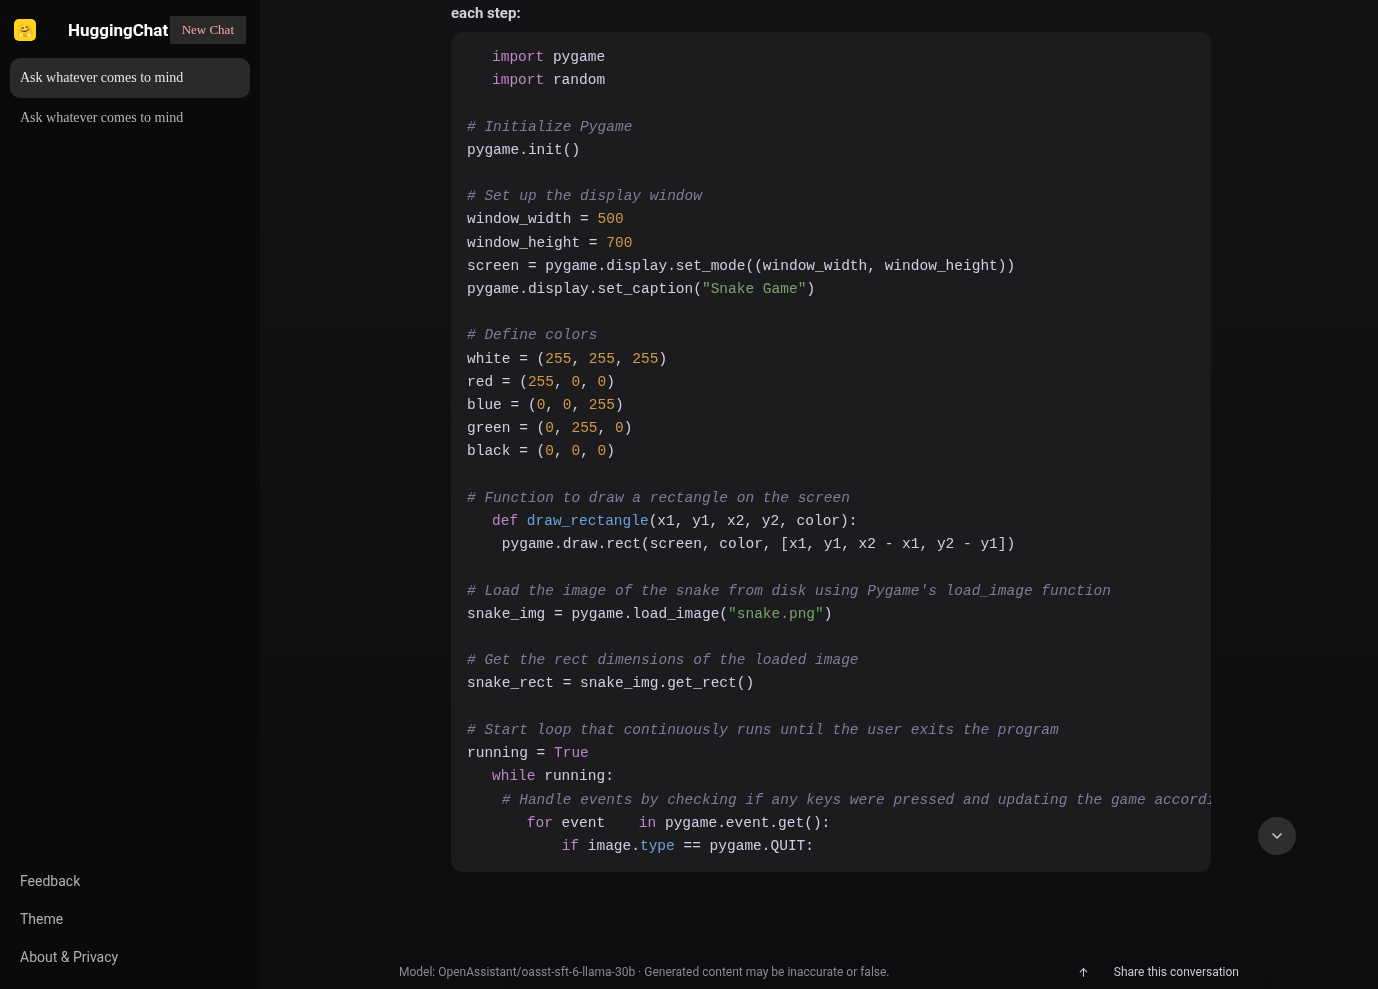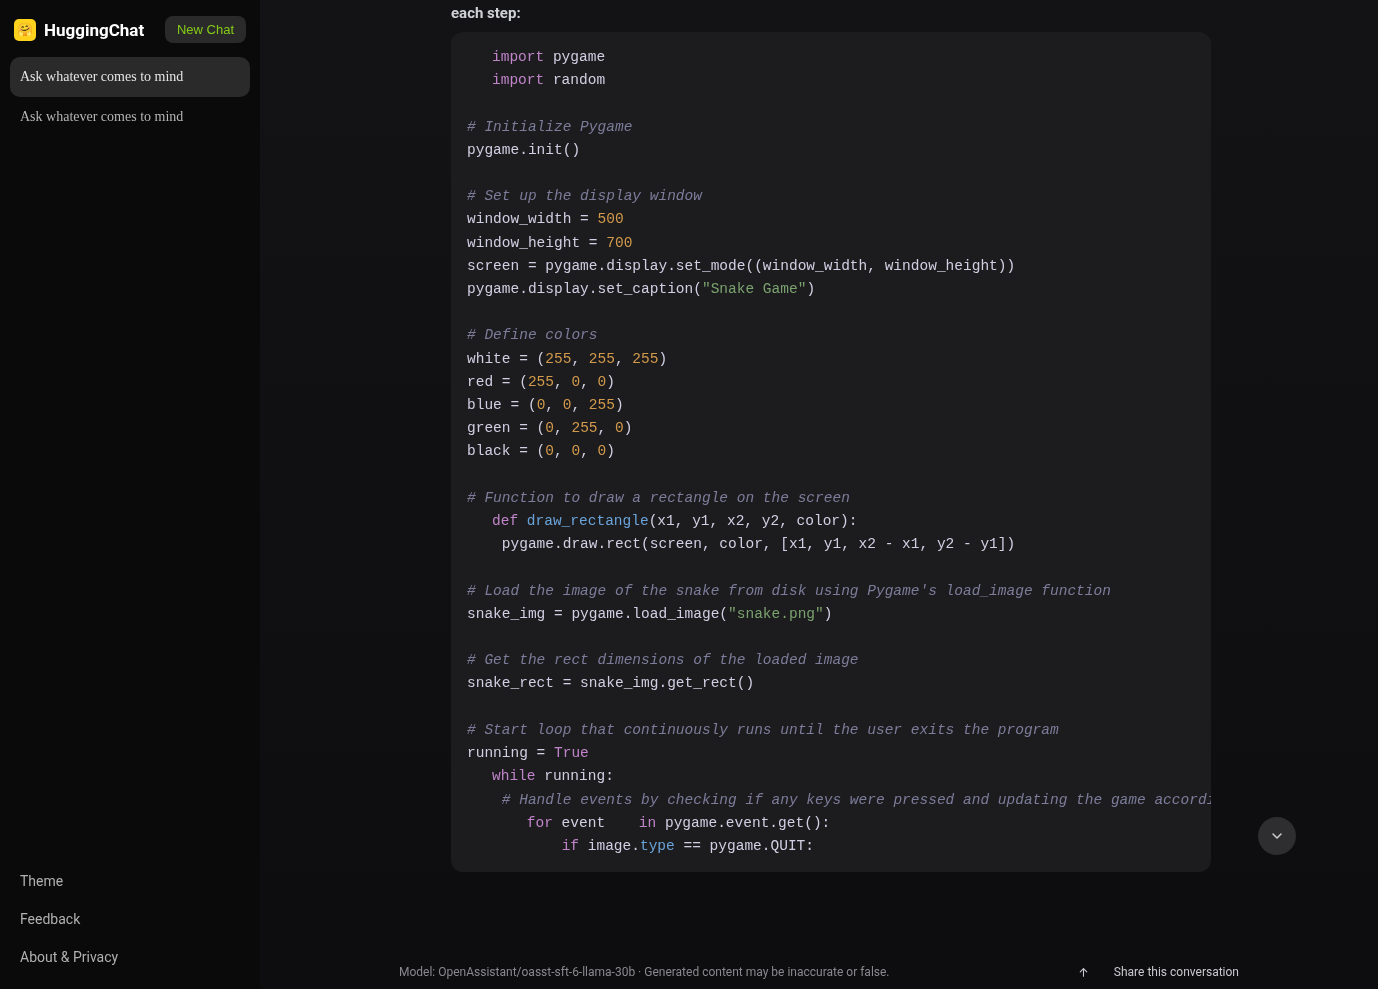--- a/index.html
+++ b/index.html
@@ -37,29 +37,31 @@
   border-radius: 5px;
   display: flex;
   align-items: center;
   justify-content: center;
   font-size: 13px;
 }
 .brand-name {
   font-weight: 700;
   font-size: 17px;
   color: #fff;
+  margin-left: 24px;
 }
 .new-chat-btn {
   background: #2a2a2a;
-  color: #84cc16;
+  color: #fca5a5;
   border: none;
-  border-radius: 8px;
+  border-radius: 0;
   padding: 6px 12px;
   font-size: 13px;
   cursor: pointer;
+  font-family: Liberation Serif, serif;
 }
 .convo-list {
   flex: 1;
   overflow-y: auto;
   font-family: Liberation Serif, serif;
 }
 .convo-item {
   padding: 12px 10px;
   border-radius: 10px;
   font-size: 14px;
@@ -211,22 +213,22 @@
     </div>
     <button class="new-chat-btn">New Chat</button>
   </div>
 
   <div class="convo-list" id="convo-list">
       <div class="convo-item active">Ask whatever comes to mind</div>
       <div class="convo-item">Ask whatever comes to mind</div>
     </div>
 
   <div class="sidebar-footer" id="sidebar-footer">
+      <div class="footer-link">Feedback</div>
       <div class="footer-link">Theme</div>
-      <div class="footer-link">Feedback</div>
       <div class="footer-link">About &amp; Privacy</div>
     </div>
 </aside>
 
 <main class="main">
   <div class="chat-scroll">
     <div class="msg-block">
       <div class="intro-text">each step:</div>
       <div class="code-card">
         <pre class="code" id="code-pre"><span class="tok-kw">import</span><span> pygame</span>

